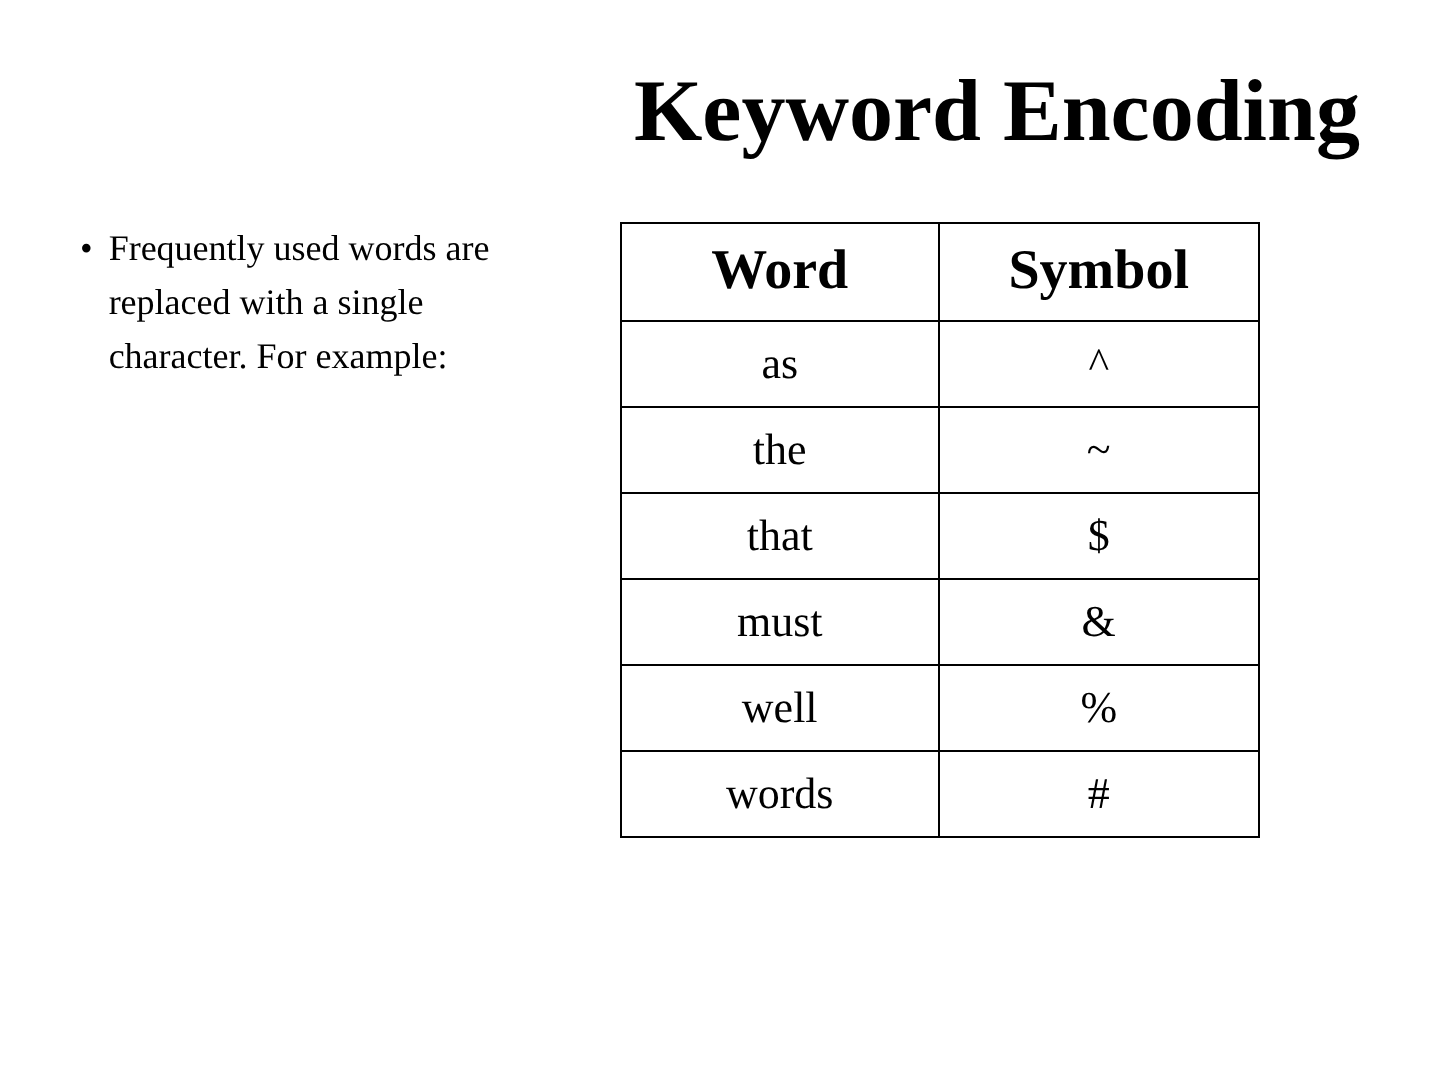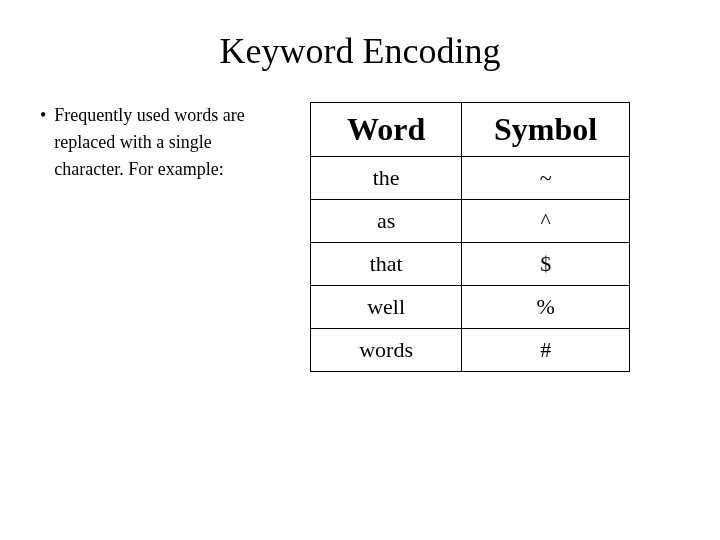--- a/index.html
+++ b/index.html
@@ -19,24 +19,24 @@
     .page {
       width: 720px;
       height: 540px;
       display: flex;
       flex-direction: column;
       align-items: center;
       padding: 30px 40px;
     }
 
     .title {
-      font-size: 36px;
-      font-weight: normal;
+      font-size: 44px;
+      font-weight: bold;
       color: #000000;
-      text-align: center;
+      text-align: right;
       margin-bottom: 30px;
       width: 100%;
     }
 
     .content-area {
       display: flex;
       flex-direction: row;
       align-items: flex-start;
       justify-content: flex-start;
       width: 100%;
@@ -67,21 +67,21 @@
 
     table th, table td {
       border: 1.5px solid #000000;
       padding: 8px 20px;
       text-align: center;
       min-width: 130px;
     }
 
     table th {
       font-weight: bold;
-      font-size: 32px;
+      font-size: 28px;
       background: #ffffff;
     }
 
     table td {
       font-weight: normal;
     }
   </style>
 </head>
 <body>
 
@@ -99,30 +99,34 @@
     <div class="table-container">
       <table>
         <thead>
           <tr>
             <th>Word</th>
             <th>Symbol</th>
           </tr>
         </thead>
         <tbody id="table-body">
         <tr>
+              <td>as</td>
+              <td>^</td>
+            </tr>
+            <tr>
               <td>the</td>
               <td>~</td>
             </tr>
             <tr>
-              <td>as</td>
-              <td>^</td>
+              <td>that</td>
+              <td>$</td>
             </tr>
             <tr>
-              <td>that</td>
-              <td>$</td>
+              <td>must</td>
+              <td>&amp;</td>
             </tr>
             <tr>
               <td>well</td>
               <td>%</td>
             </tr>
             <tr>
               <td>words</td>
               <td>#</td>
             </tr>
           </tbody>

